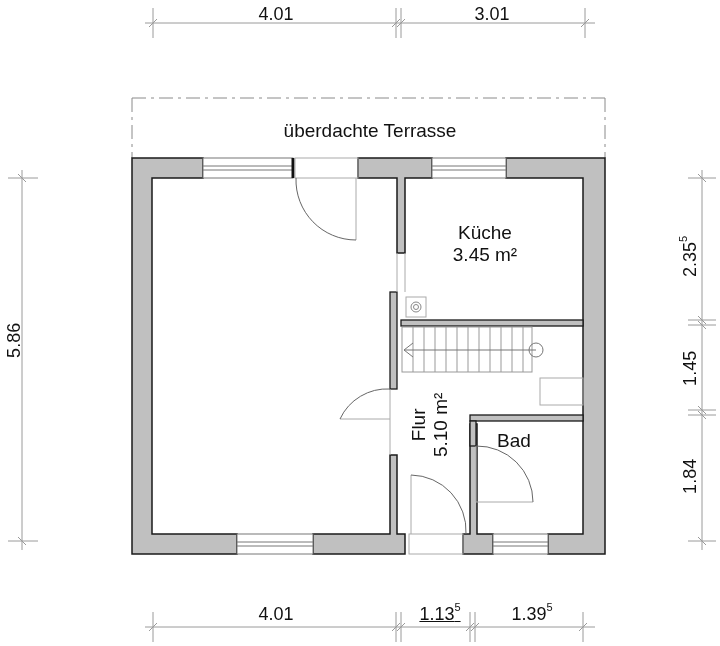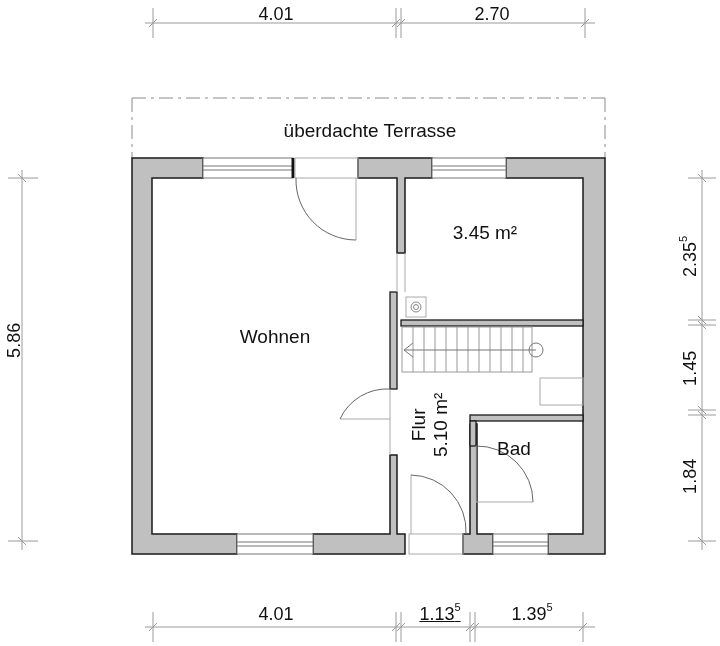--- a/index.html
+++ b/index.html
@@ -151,42 +151,42 @@
 
   <g stroke="#888" stroke-width="1" fill="none">
     <rect x="406" y="297" width="20" height="20" stroke="#aaa"></rect>
     <circle cx="416" cy="307" r="5"></circle>
     <circle cx="416" cy="307" r="2.5"></circle>
     <rect x="540" y="378" width="43" height="27" stroke="#aaa"></rect>
   </g>
 </svg>
 
 <div class="lbl dim" style="left:236px;top:4px;width:80px;"><span>4.01</span></div>
-<div class="lbl dim" style="left:452px;top:4px;width:80px;"><span>2.70</span></div>
+<div class="lbl dim" style="left:452px;top:4px;width:80px;"><span>3.01</span></div>
 
 <div class="lbl dim" style="left:236px;top:604px;width:80px;"><span>4.01</span></div>
 <div class="lbl dim" style="left:400px;top:604px;width:80px;text-decoration:underline;"><span>1.13</span><sup>5</sup></div>
 <div class="lbl dim" style="left:492px;top:604px;width:80px;"><span>1.39</span><sup>5</sup></div>
 
 <div class="lbl dim vert" style="left:-26px;top:330px;width:80px;"><span>5.86</span></div>
 
 <div class="lbl dim vert" style="left:650px;top:246px;width:80px;"><span>2.35</span><sup>5</sup></div>
 <div class="lbl dim vert" style="left:650px;top:358px;width:80px;"><span>1.45</span></div>
 <div class="lbl dim vert" style="left:650px;top:466px;width:80px;"><span>1.84</span></div>
 
 <div class="lbl room" style="left:220px;top:120px;width:300px;">überdachte Terrasse</div>
 
 <div class="lbl room" style="left:200px;top:326px;width:150px;">
-  <div>Wohnen</div>
 </div>
 
 <div class="lbl room" style="left:430px;top:222px;width:110px;">
+  <div>Küche</div>
   <div>3.45 m²</div>
 </div>
 
 <div class="lbl room vert" style="left:380px;top:403px;width:100px;">
   <div>Flur</div>
   <div>5.10 m²</div>
 </div>
 
 <div class="lbl room" style="left:480px;top:430px;width:110px;text-align:left;">
-  <div style="padding-left:17px;margin-top:8px;">Bad</div>
+  <div style="padding-left:17px;">Bad</div>
 </div>
 
 </body></html>

